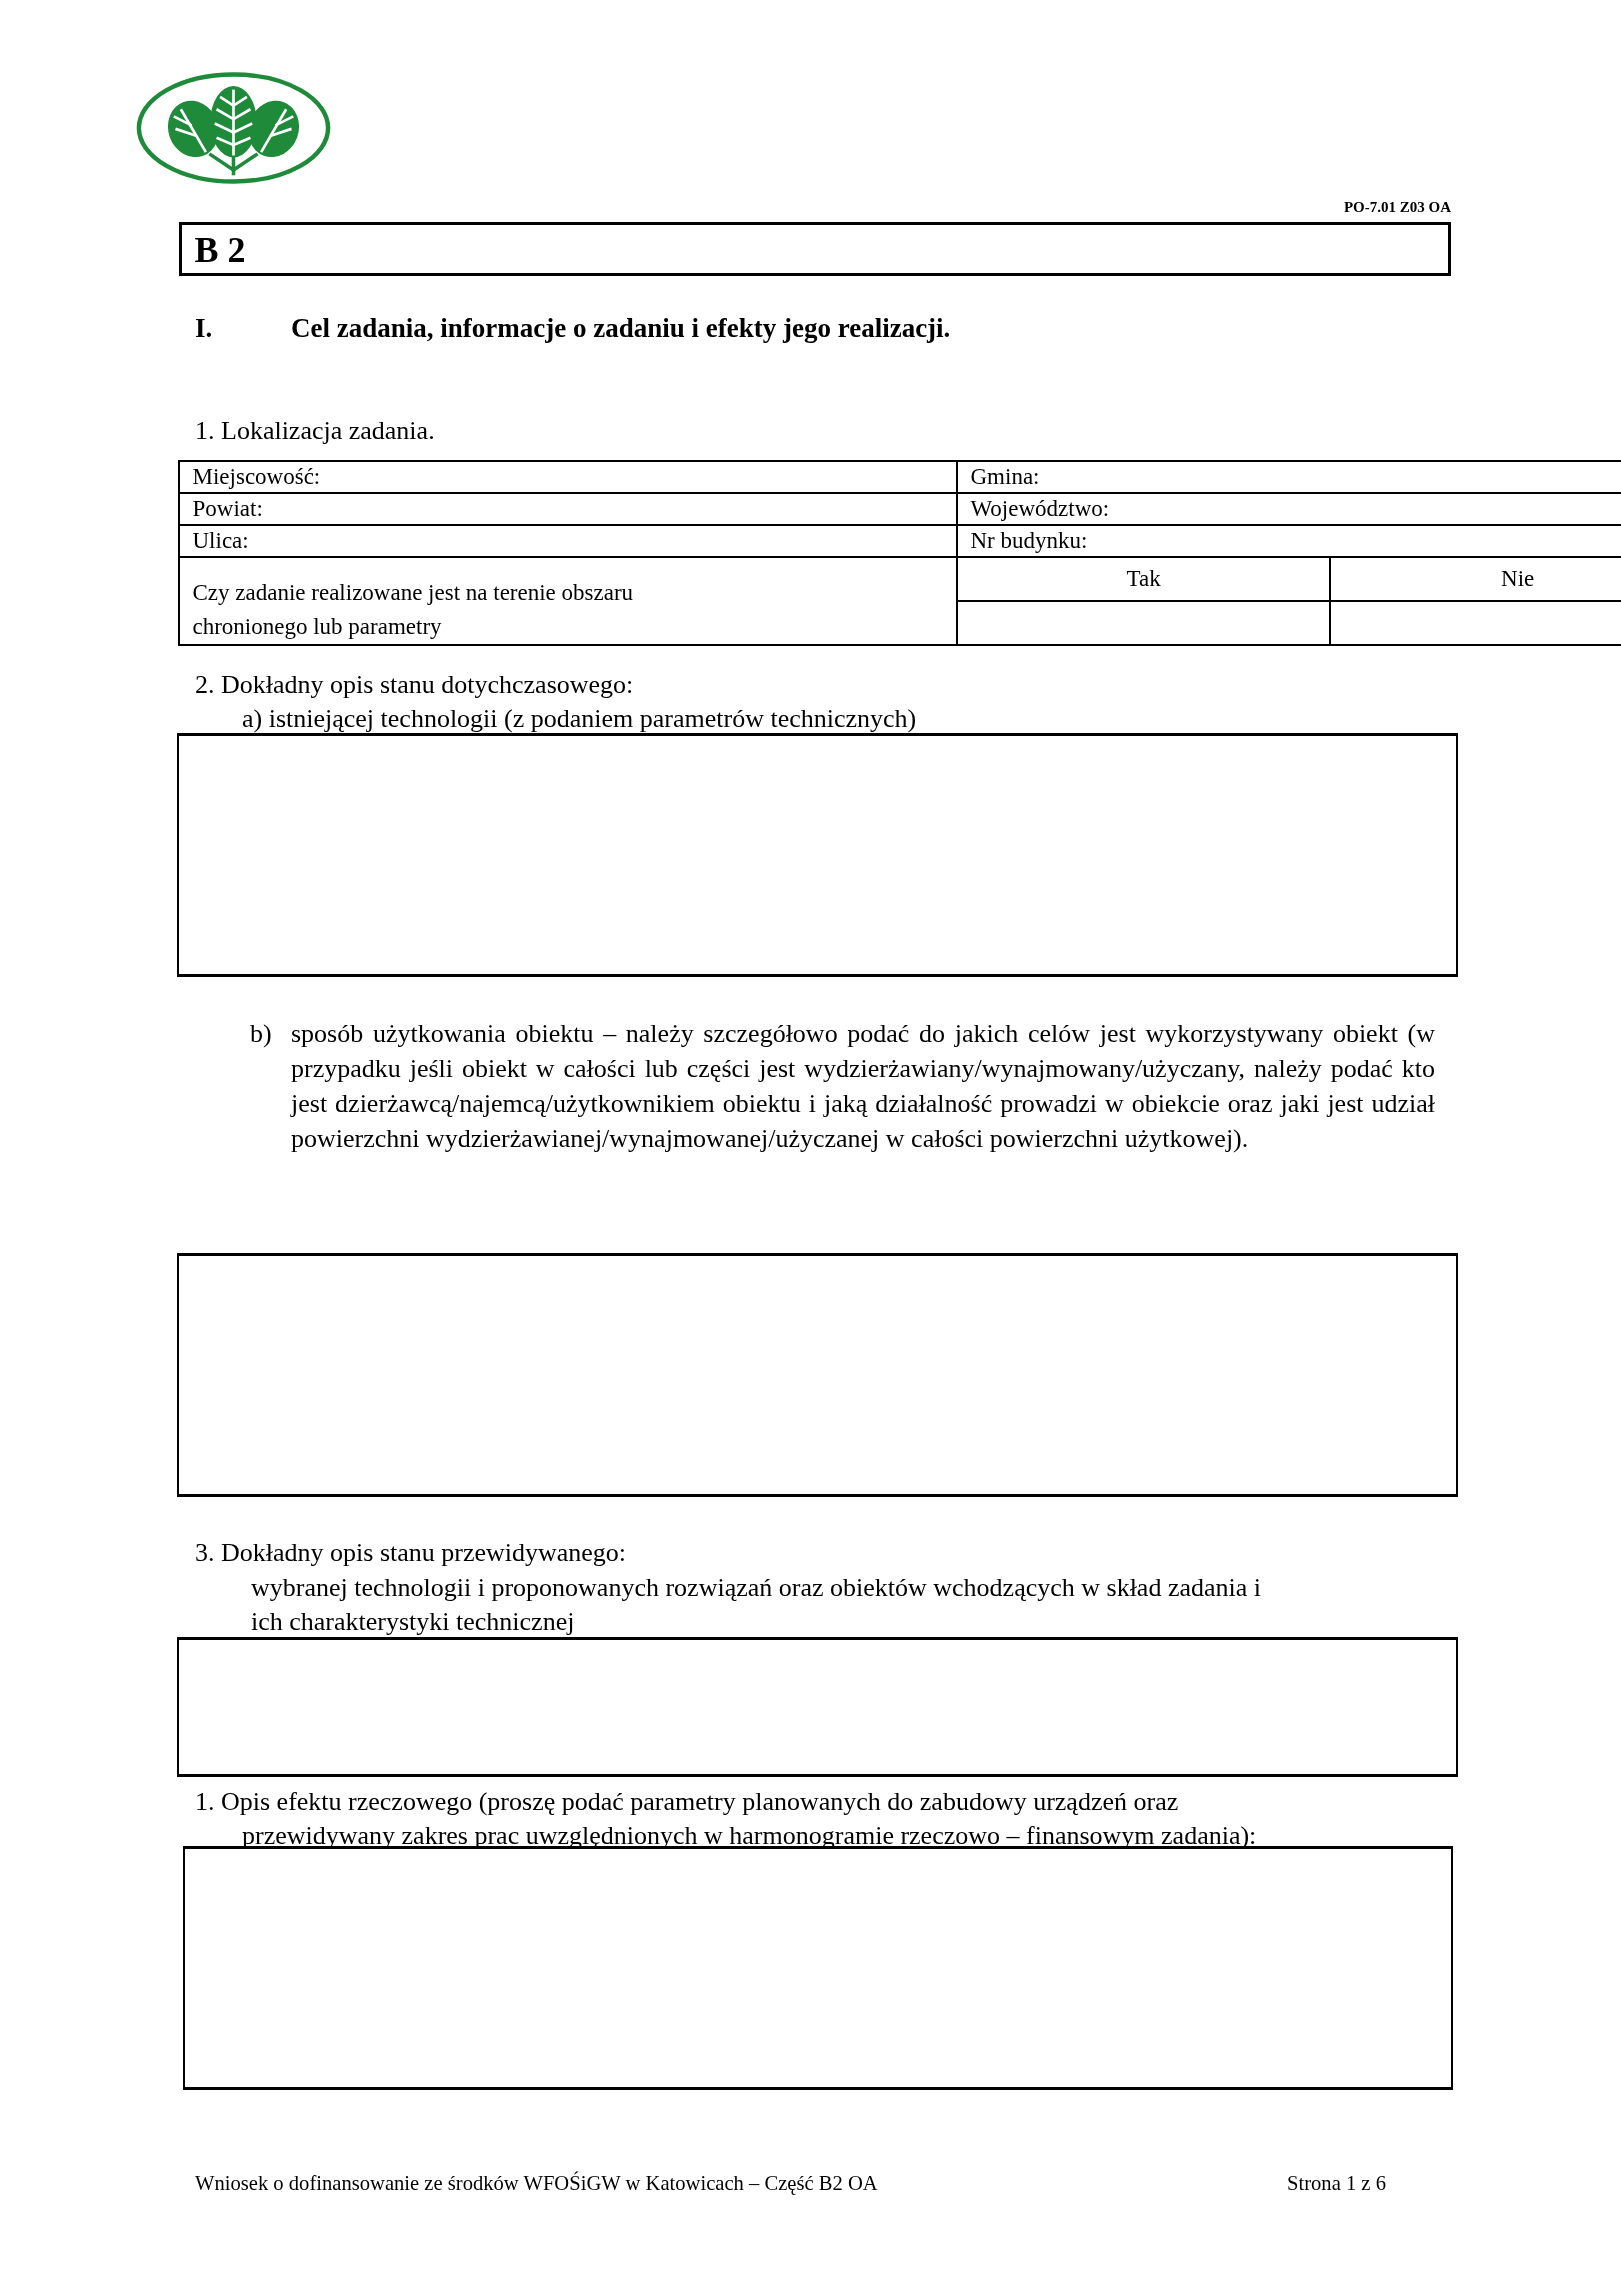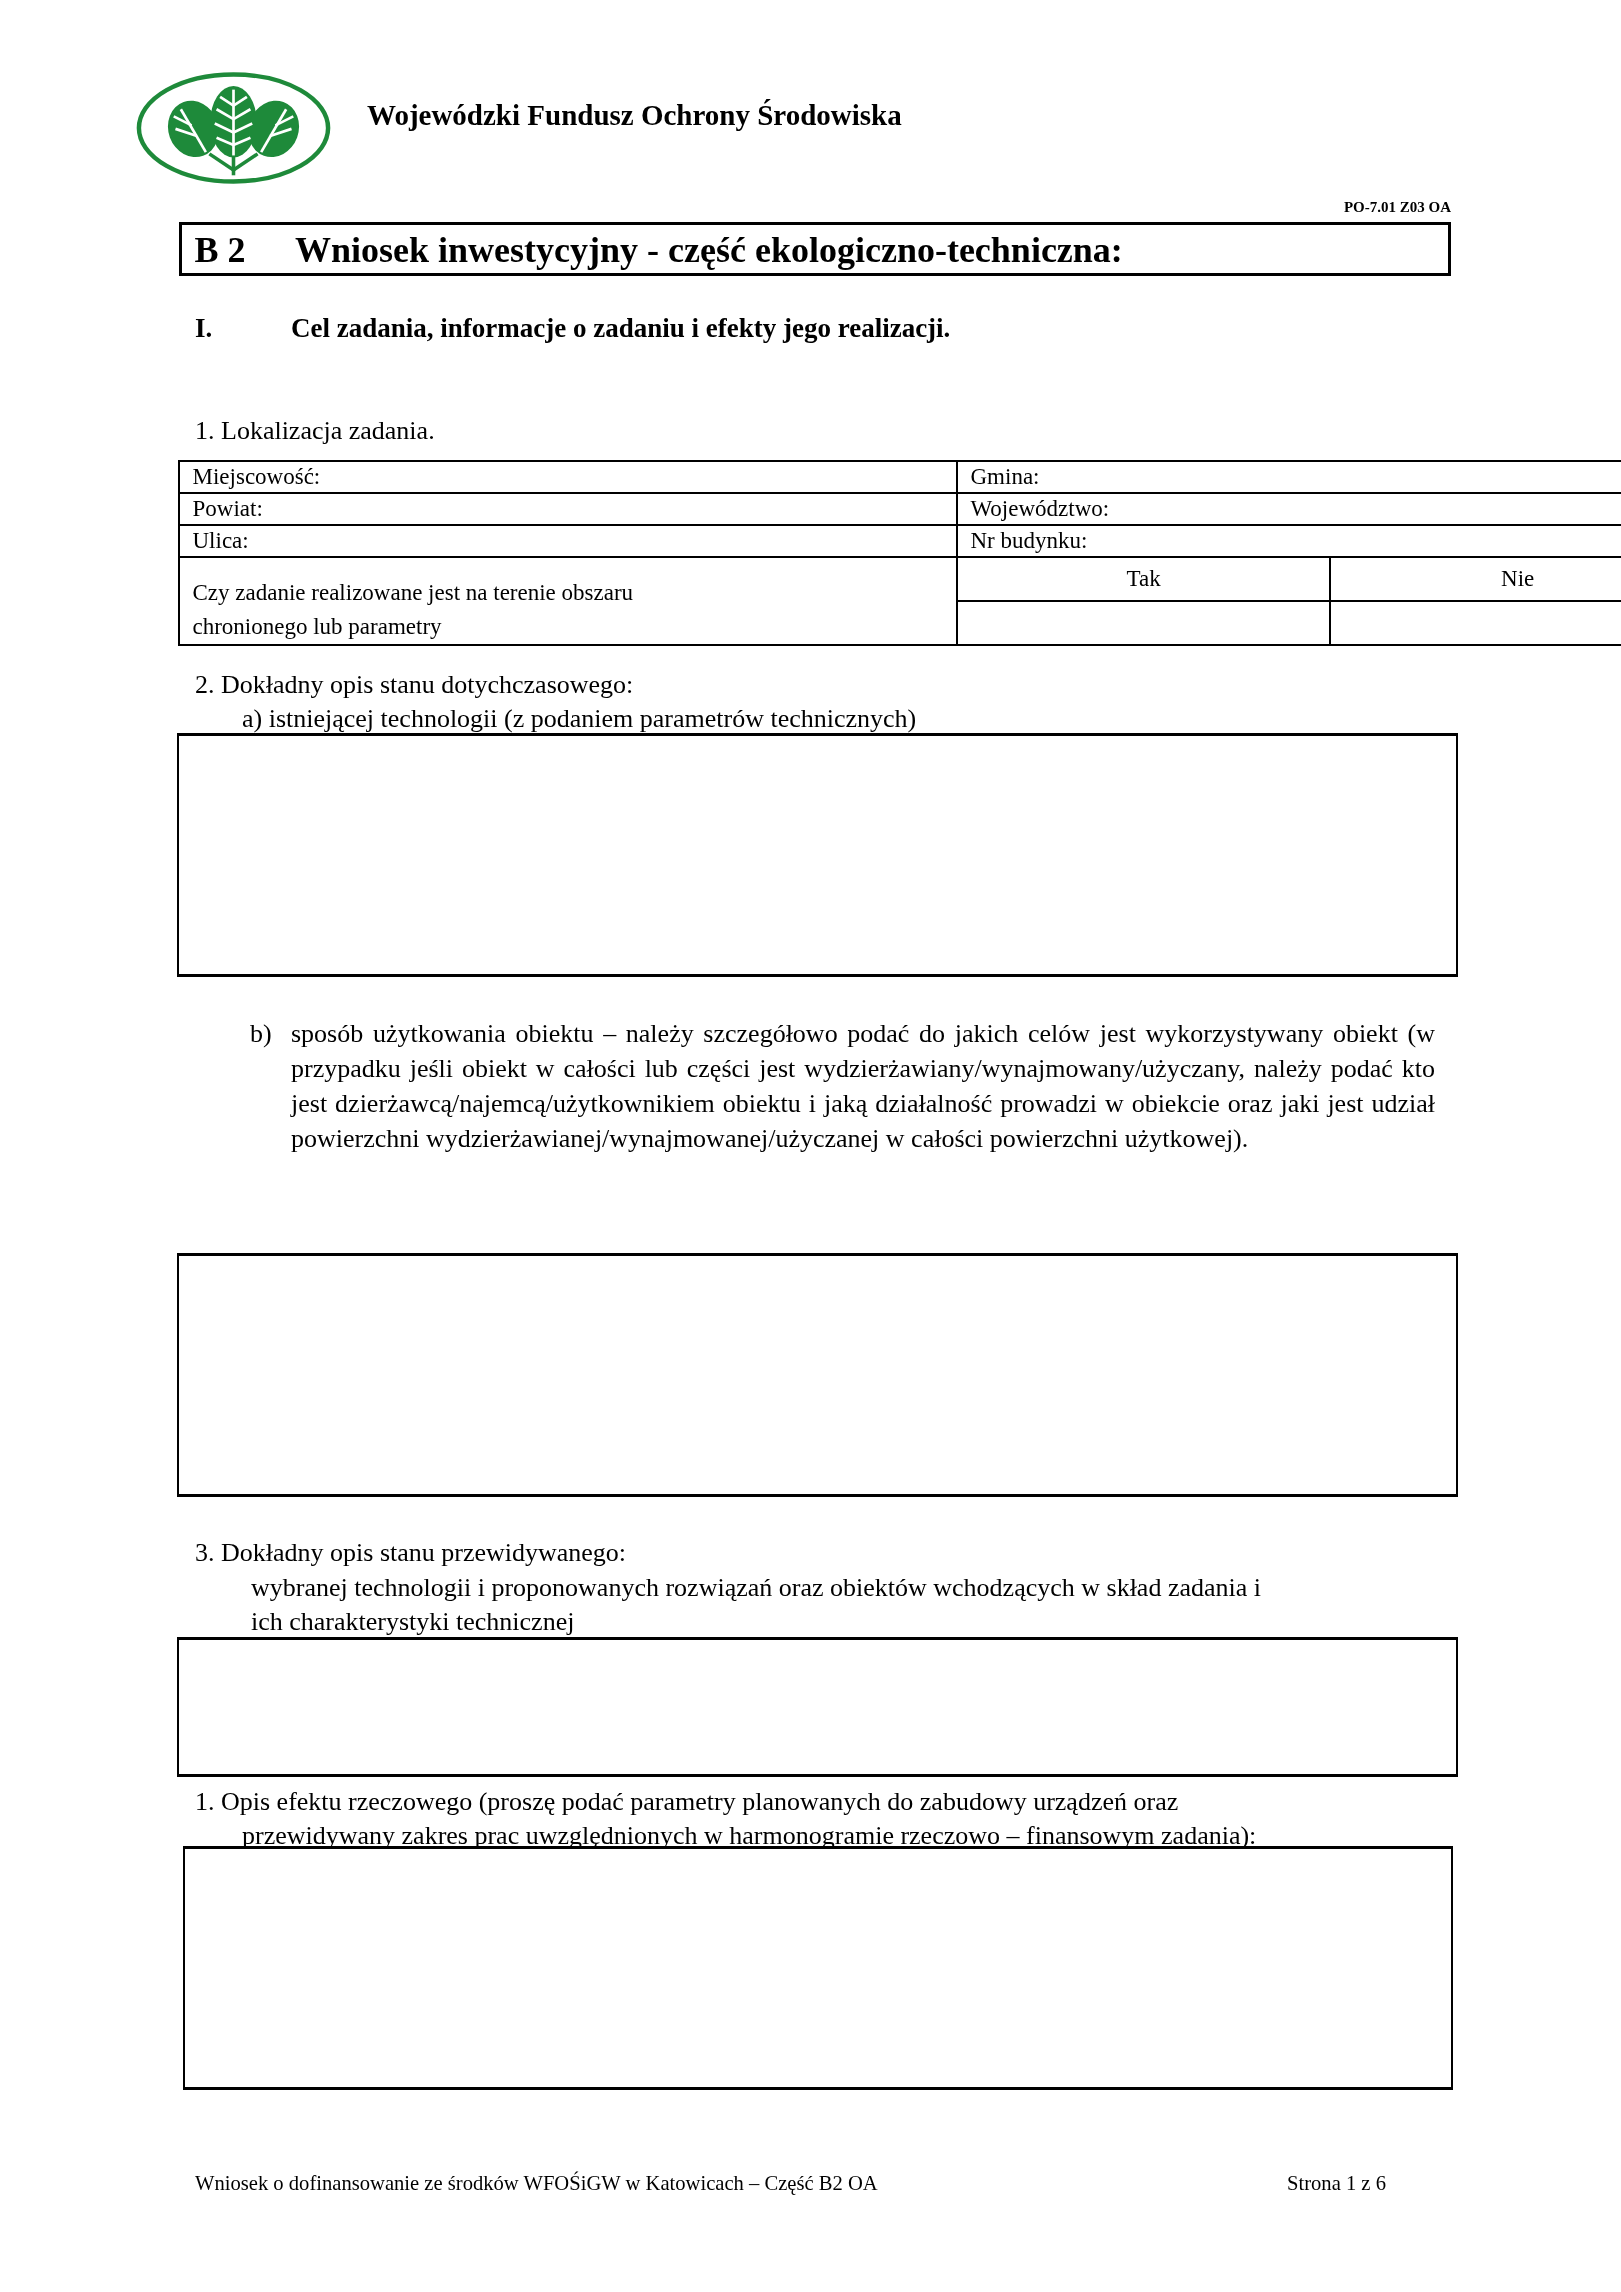--- a/index.html
+++ b/index.html
@@ -52,27 +52,25 @@
         <line x1="158" y1="62" x2="178" y2="52"></line>
     </g>
     <g stroke="#1e8a3a" stroke-width="4" fill="none">
       <line x1="111" y1="96" x2="111" y2="118"></line>
       <line x1="111" y1="112" x2="84" y2="94"></line>
       <line x1="111" y1="112" x2="138" y2="94"></line>
     </g>
   </svg>
 </div>
 <div class="abs org">
-  <div>Wojewódzki Fundusz Ochrony Środowiska</div>
 </div>
 <div class="abs docid">PO-7.01  Z03 OA</div>
 
 <div class="abs titlebox">
   <span class="num">B 2</span>
-  <span class="txt">Wniosek inwestycyjny - część ekologiczno-techniczna:</span>
 </div>
 
 <div class="abs secI" style="left:195px;">I.</div>
 <div class="abs secI" style="left:291px;">Cel zadania, informacje o zadaniu i efekty jego realizacji.</div>
 
 <div class="abs t27" style="left:195px; top:414px; font-size:26px;">1. Lokalizacja zadania.</div>
 <table class="loc">
   <colgroup>
       <col style="width:648px">
       <col style="width:311px">

